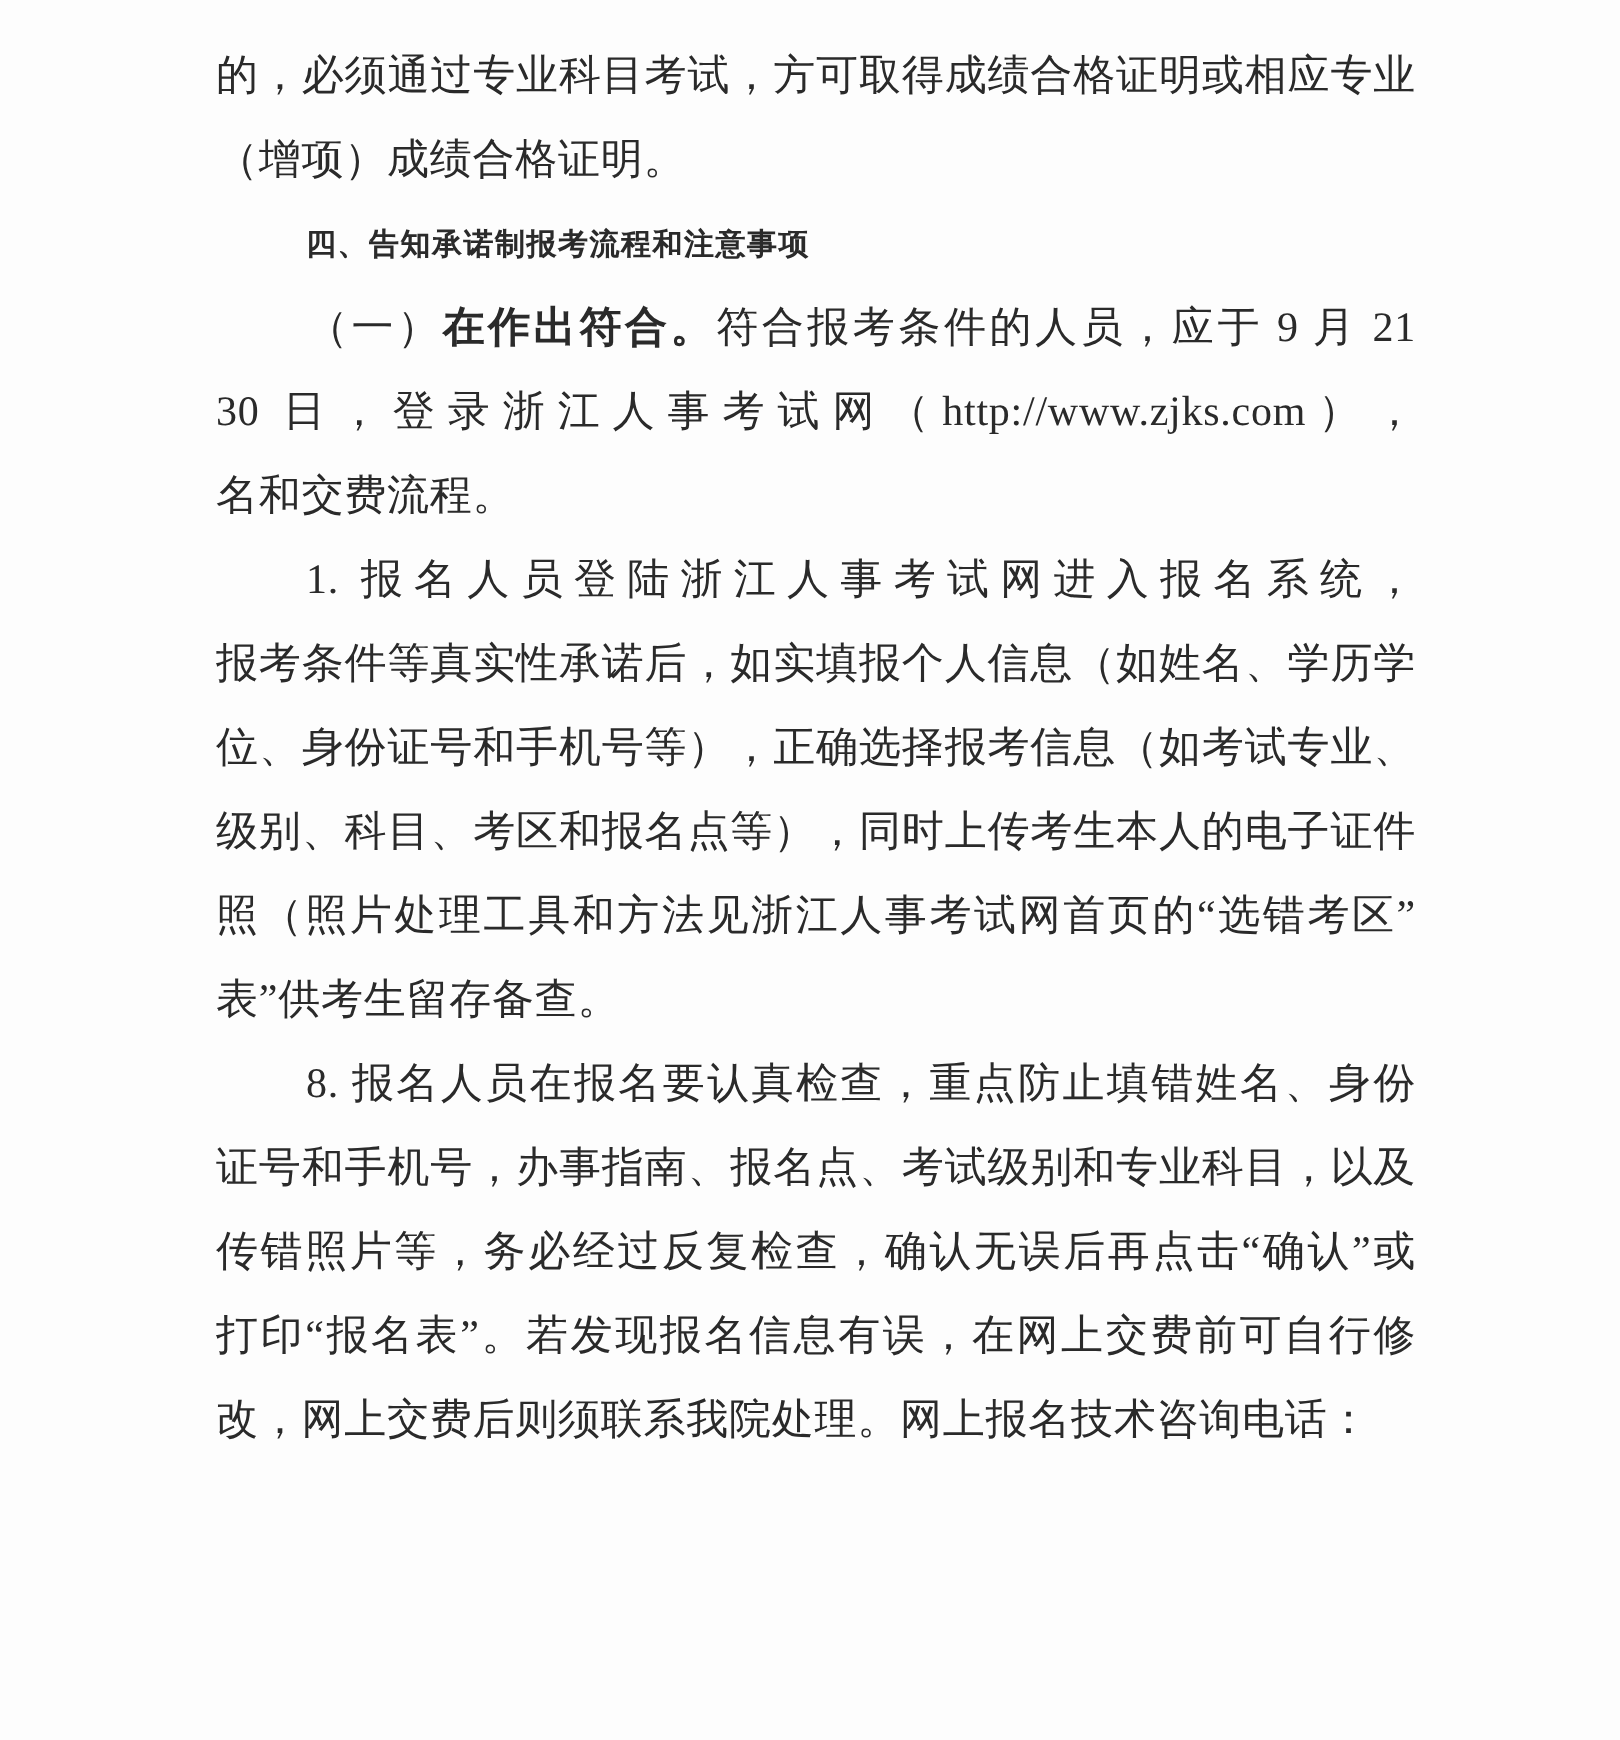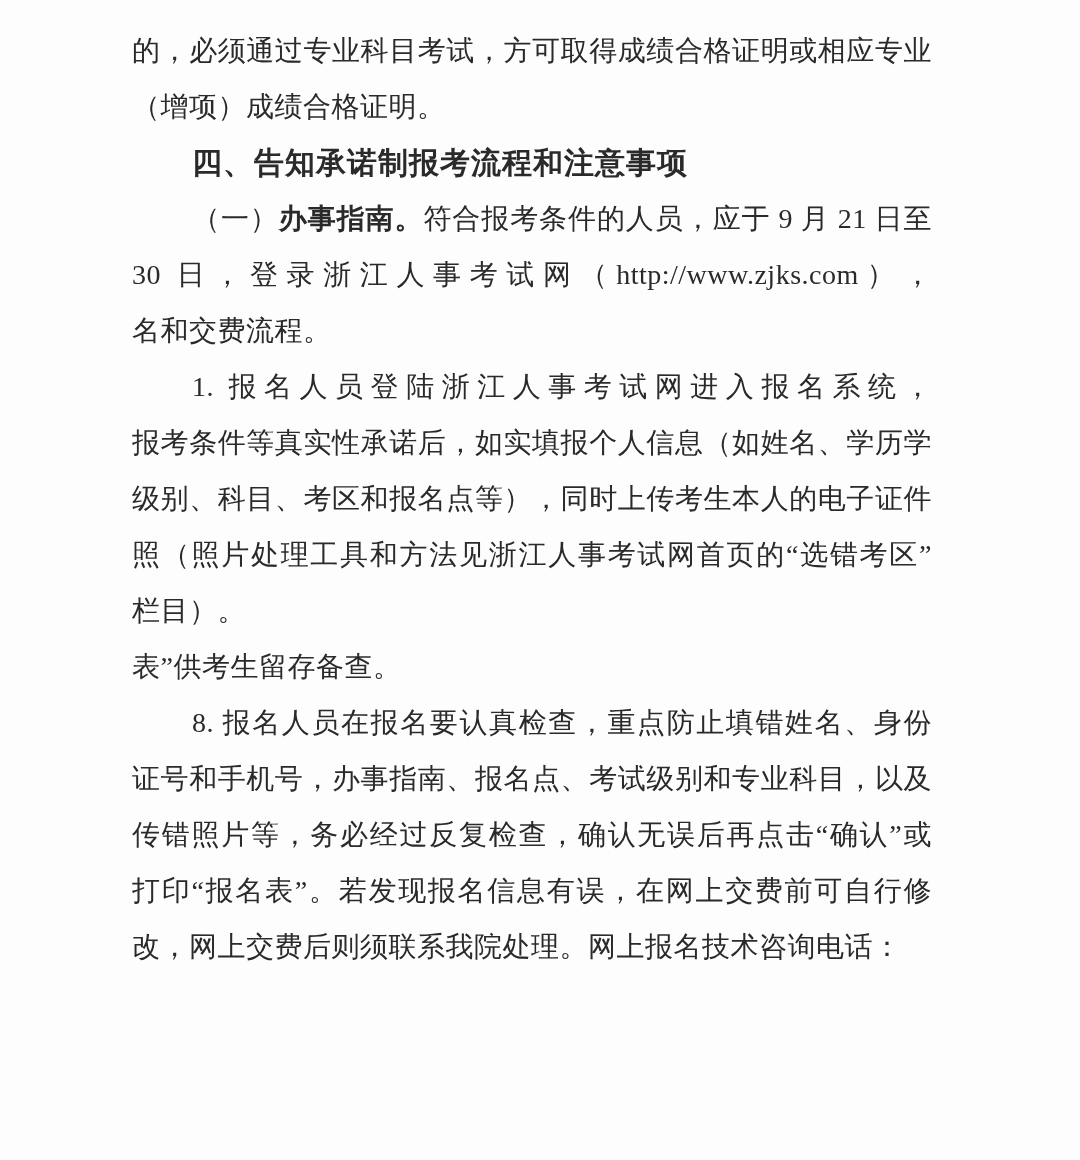--- a/index.html
+++ b/index.html
@@ -11,21 +11,21 @@
     position: relative;
     width: 1080px;
     height: 1160px;
     background: #fdfdfd;
     overflow: hidden;
     font-family: "Liberation Serif", "DejaVu Serif", serif;
     color: #2a2a2a;
   }
   .text-block {
     position: absolute;
-    left: 132px;
+    left: 144px;
     top: 23px;
     width: 800px;
   }
   .line {
     height: 56px;
     line-height: 56px;
     font-size: 28px;
     white-space: nowrap;
     letter-spacing: 0.5px;
   }
@@ -38,40 +38,40 @@
     overflow: hidden;
   }
   .line.indent {
     padding-left: 60px;
   }
   .line .bold {
     font-weight: 700;
   }
   .line.heading {
     font-family: "Liberation Sans", "DejaVu Sans", sans-serif;
-    font-size: 30px;
+    font-size: 20px;
     letter-spacing: 1px;
   }
 </style>
 </head>
 <body>
 
 <div class="page" style="background: rgb(253, 253, 253); color: rgb(42, 42, 42);">
   <div class="text-block">
       <div class="line justify"><span>的，必须通过专业科目考试，方可取得成绩合格证明或相应专业</span></div>
       <div class="line"><span>（增项）成绩合格证明。</span></div>
       <div class="line indent heading"><span class="bold">四、告知承诺制报考流程和注意事项</span></div>
-      <div class="line justify indent"><span>（一）</span><span class="bold">办事指南。</span><span>符合报考条件的人员，应于 9 月 21 日至</span></div>
+      <div class="line justify indent"><span>（一）</span><span class="bold">在作出符合。</span><span>符合报考条件的人员，应于 9 月 21 日至</span></div>
       <div class="line justify"><span>30 日，登录浙江人事考试网（http://www.zjks.com），直接完成报</span></div>
       <div class="line"><span>名和交费流程。</span></div>
       <div class="line justify indent"><span>1. 报名人员登陆浙江人事考试网进入报名系统，在作出符合</span></div>
       <div class="line justify"><span>报考条件等真实性承诺后，如实填报个人信息（如姓名、学历学</span></div>
+      <div class="line justify"><span>位、身份证号和手机号等），正确选择报考信息（如考试专业、</span></div>
       <div class="line justify"><span>级别、科目、考区和报名点等），同时上传考生本人的电子证件</span></div>
       <div class="line justify"><span>照（照片处理工具和方法见浙江人事考试网首页的“选错考区”</span></div>
-      <div class="line"><span>栏目）。</span></div>
       <div class="line"><span>表”供考生留存备查。</span></div>
       <div class="line justify indent"><span>8.  报名人员在报名要认真检查，重点防止填错姓名、身份</span></div>
       <div class="line justify"><span>证号和手机号，办事指南、报名点、考试级别和专业科目，以及</span></div>
       <div class="line justify"><span>传错照片等，务必经过反复检查，确认无误后再点击“确认”或</span></div>
       <div class="line justify"><span>打印“报名表”。若发现报名信息有误，在网上交费前可自行修</span></div>
       <div class="line"><span>改，网上交费后则须联系我院处理。网上报名技术咨询电话：</span></div>
     </div>
 </div>
 
 </body></html>

